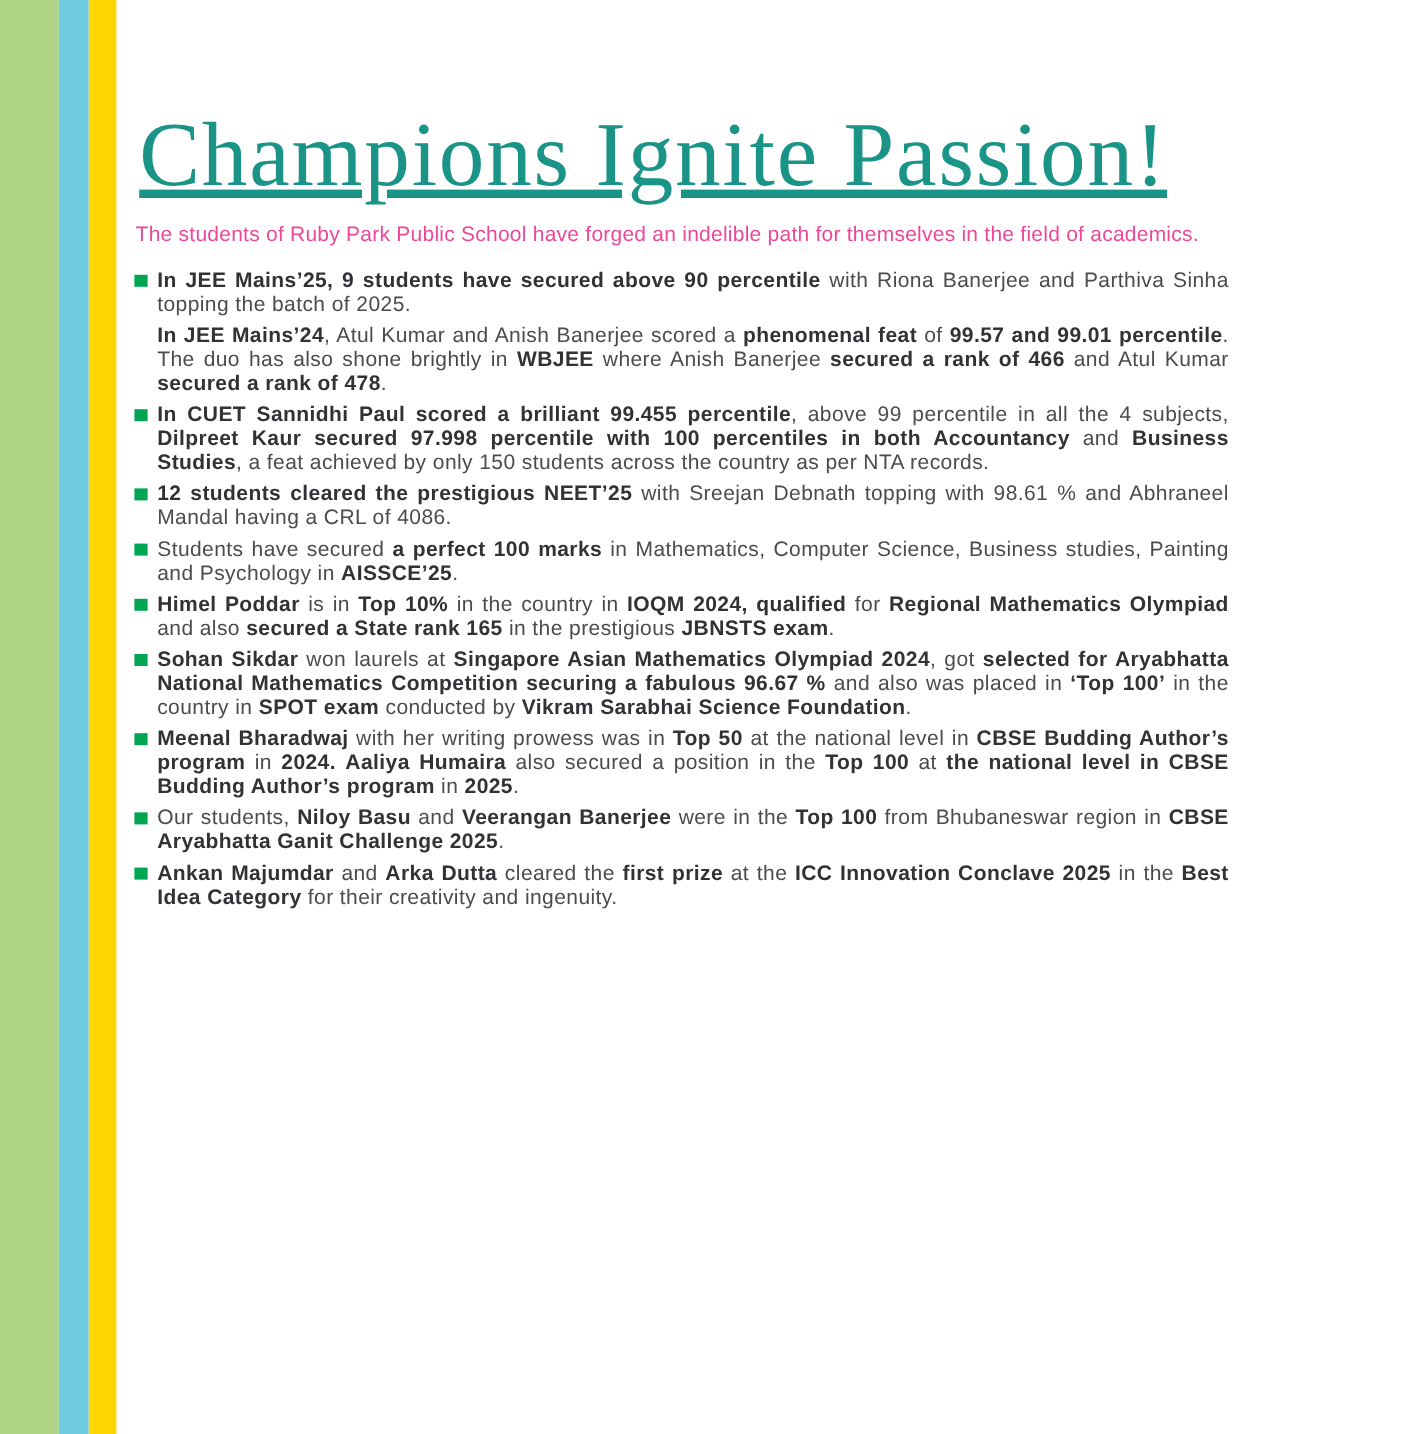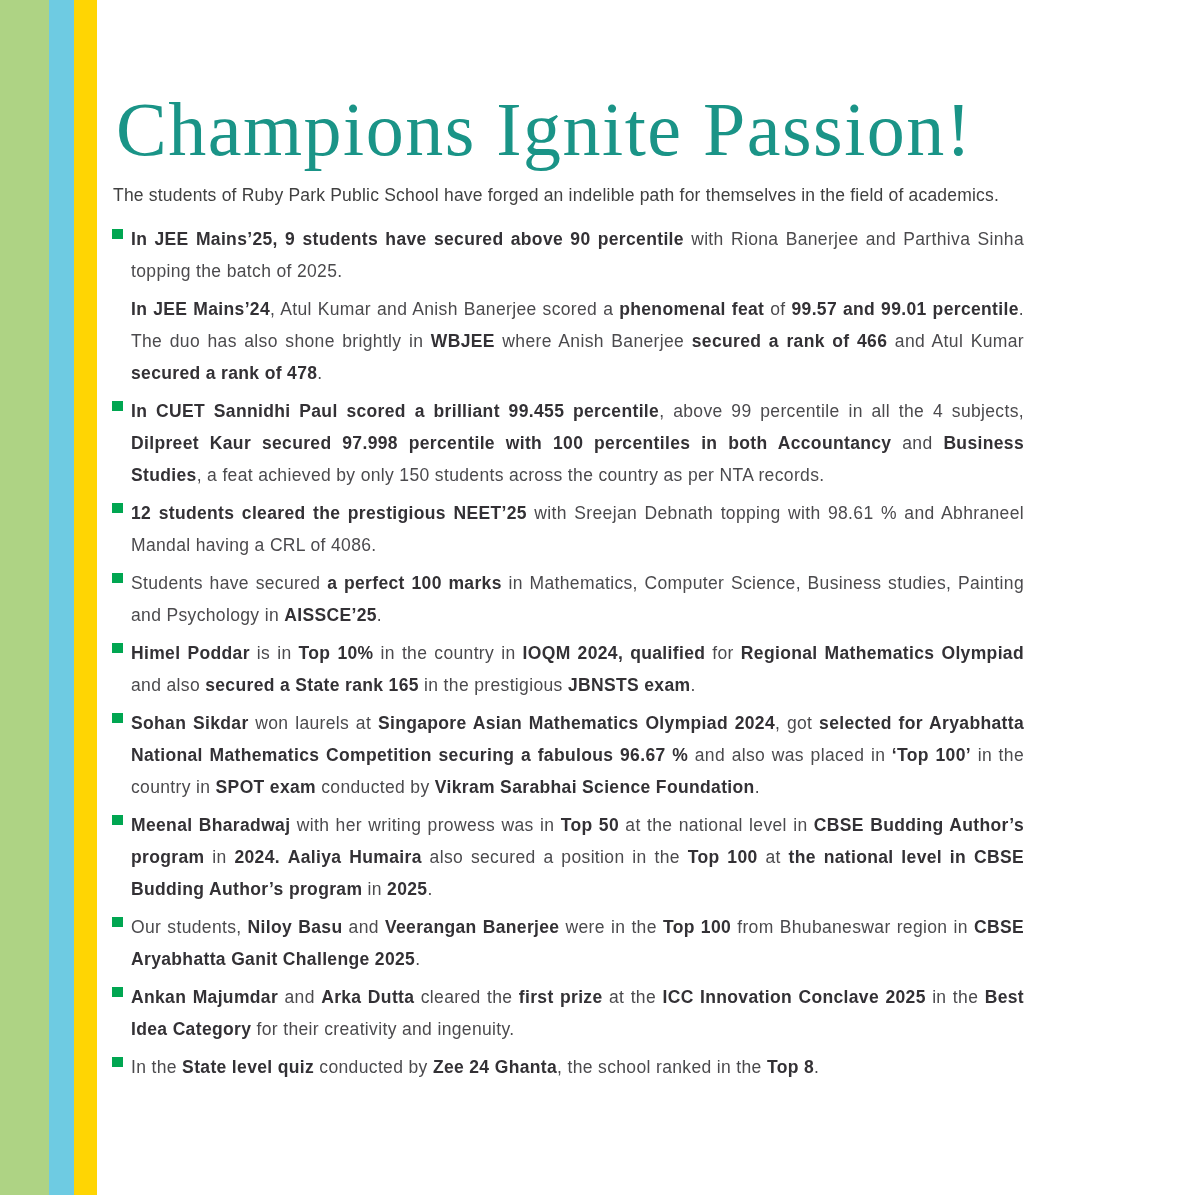--- a/index.html
+++ b/index.html
@@ -34,47 +34,48 @@
   }
   h1.title {
     margin: 0 0 0 4px;
     font-family: "Liberation Serif", serif;
     font-weight: 400;
     font-size: 76px;
     line-height: 80px;
     letter-spacing: 1.5px;
     color: #1a9487;
     white-space: nowrap;
+    text-decoration: underline;
   }
   p.intro {
     margin: 15px 0 15px 1px;
     font-size: 17.5px;
     line-height: 23.5px;
     letter-spacing: 0.2px;
-    color: #404040;
+    color: #ec4899;
     white-space: nowrap;
   }
   .bullets { width: 912px; }
   .item {
     position: relative;
     padding-left: 19px;
     margin: 0 0 6px 0;
   }
   .item .marker {
     position: absolute;
     left: 0;
     top: 6px;
     width: 10.5px;
     height: 10.5px;
     background: #00a651;
   }
   .item p {
     margin: 0;
     font-size: 17.5px;
-    line-height: 32px;
+    line-height: 20px;
     letter-spacing: 0.35px;
     color: #4b4a4d;
     text-align: justify;
   }
   .item p b {
     font-weight: 700;
     color: #333135;
   }
 </style>
 </head>
@@ -124,20 +125,16 @@
           <p><b>Meenal Bharadwaj</b><span> with her writing prowess was in </span><b>Top 50</b><span> at the national level in </span><b>CBSE Budding Author’s program</b><span> in </span><b>2024.</b><span> </span><b>Aaliya Humaira</b><span> also secured a position in the </span><b>Top 100</b><span> at </span><b>the national level in CBSE Budding Author’s program</b><span> in </span><b>2025</b><span>.</span></p>
         </div>
         <div class="item">
           <span class="marker" style="background: rgb(0, 166, 81);"></span>
           <p><span>Our students, </span><b>Niloy Basu</b><span> and </span><b>Veerangan Banerjee</b><span> were in the </span><b>Top 100</b><span> from Bhubaneswar region in </span><b>CBSE Aryabhatta Ganit Challenge 2025</b><span>.</span></p>
         </div>
         <div class="item">
           <span class="marker" style="background: rgb(0, 166, 81);"></span>
           <p><b>Ankan Majumdar</b><span> and </span><b>Arka Dutta</b><span> cleared the </span><b>first prize</b><span> at the </span><b>ICC Innovation Conclave 2025</b><span> in the </span><b>Best Idea Category</b><span> for their creativity and ingenuity.</span></p>
         </div>
-        <div class="item">
-          <span class="marker" style="background: rgb(0, 166, 81);"></span>
-          <p><span>In the </span><b>State level quiz</b><span> conducted by </span><b>Zee 24 Ghanta</b><span>, the school ranked in the </span><b>Top 8</b><span>.</span></p>
-        </div>
       </div>
   </div>
 
 </div>
 
 </body></html>

